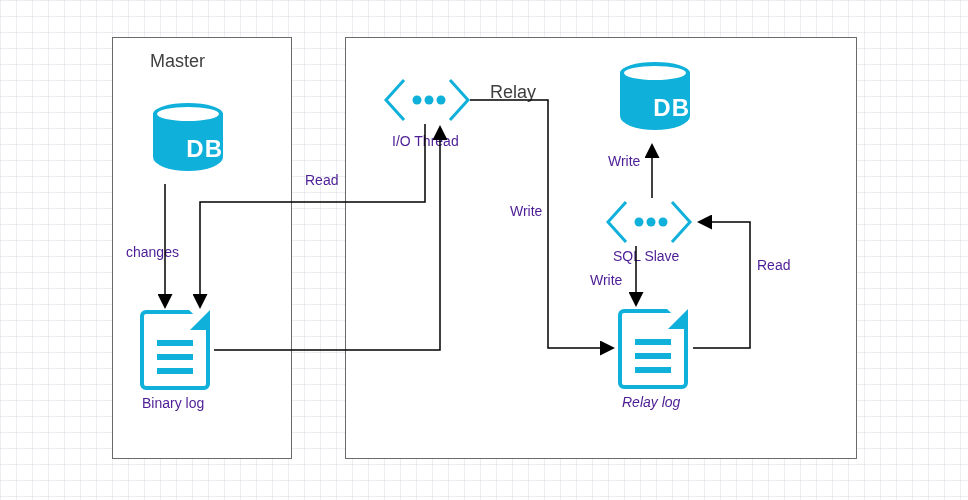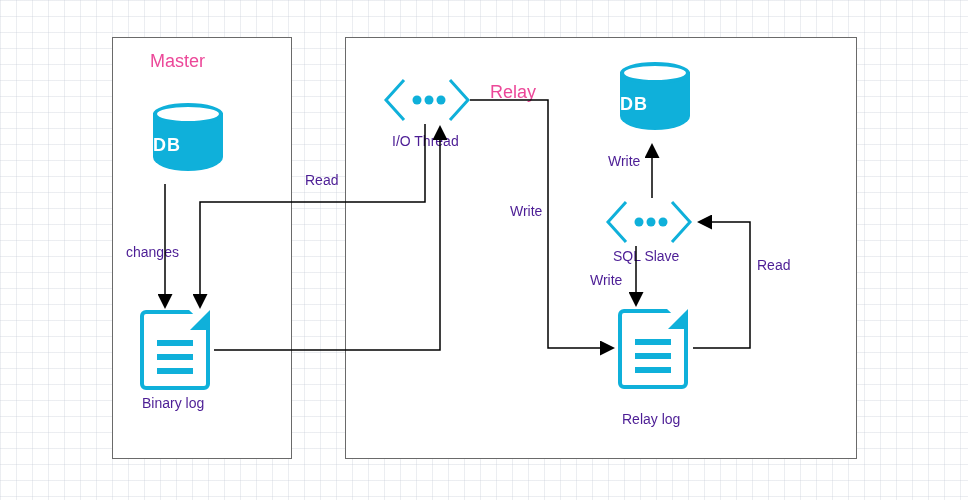--- a/index.html
+++ b/index.html
@@ -19,21 +19,21 @@
     height: 500px;
   }
   .box {
     position: absolute;
     border: 1px solid #6a6a6a;
     background: #fff;
   }
   .gtitle {
     position: absolute;
     font-size: 18px;
-    color: #ec4899;
+    color: #404040;
   }
   .lbl {
     position: absolute;
     font-size: 14px;
     color: #4c1d95;
   }
 
   
   .db {
     position: absolute;
@@ -53,23 +53,23 @@
     height: 22px;
     background: #fff;
     border: 4px solid #0fb0da;
     border-radius: 50%;
     box-sizing: border-box;
   }
   .db .txt {
     position: absolute;
     left: 0; right: 0;
     top: 32px;
-    text-align: left;
+    text-align: right;
     color: #fff;
-    font-size: 18px;
+    font-size: 24px;
     font-weight: 600;
     letter-spacing: 1px;
   }
 
   
   .file {
     position: absolute;
     width: 70px;
     height: 80px;
   }
@@ -174,21 +174,21 @@
   </div>
   <div class="lbl" style="left:613px; top:248px;">SQL Slave</div>
 
   <div class="file" style="left:618px; top:309px;">
     <div class="sheet"></div>
     <div class="fold"></div>
     <div class="line l1"></div>
     <div class="line l2"></div>
     <div class="line l3"></div>
   </div>
-  <div class="lbl" style="left:622px; top:411px;">Relay log</div>
+  <div class="lbl" style="left:622px; top:394px;font-style:italic;">Relay log</div>
 
   <div class="lbl" style="left:305px; top:172px;">Read</div>
   <div class="lbl" style="left:510px; top:203px;">Write</div>
   <div class="lbl" style="left:608px; top:153px;">Write</div>
   <div class="lbl" style="left:590px; top:272px;">Write</div>
   <div class="lbl" style="left:757px; top:257px;">Read</div>
 
   <svg class="arrows">
     <defs>
       <marker id="ah" markerWidth="10" markerHeight="10" refX="8" refY="5" orient="auto">

